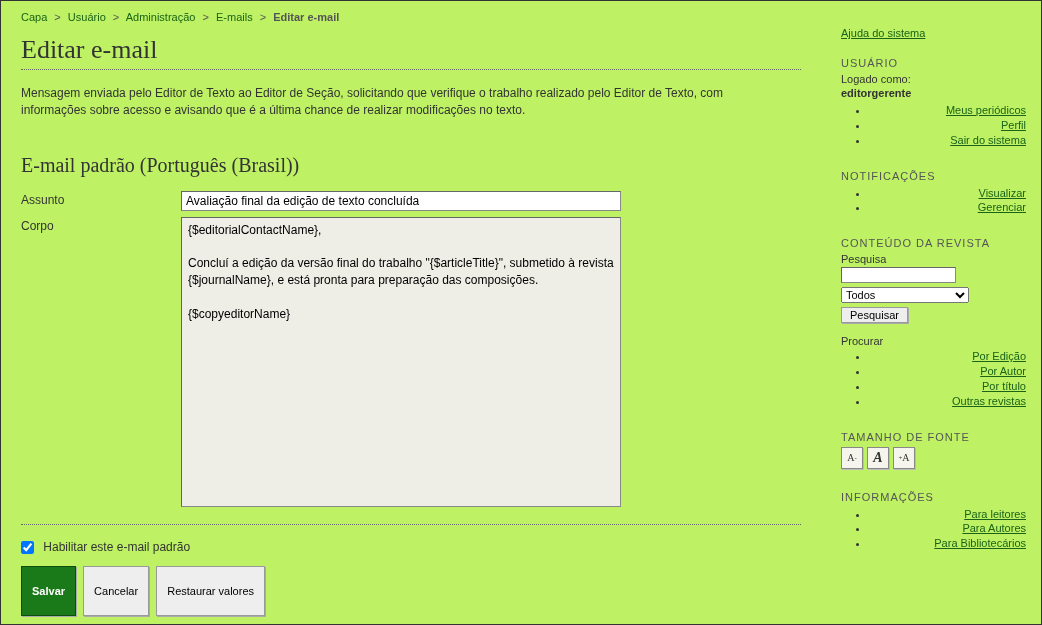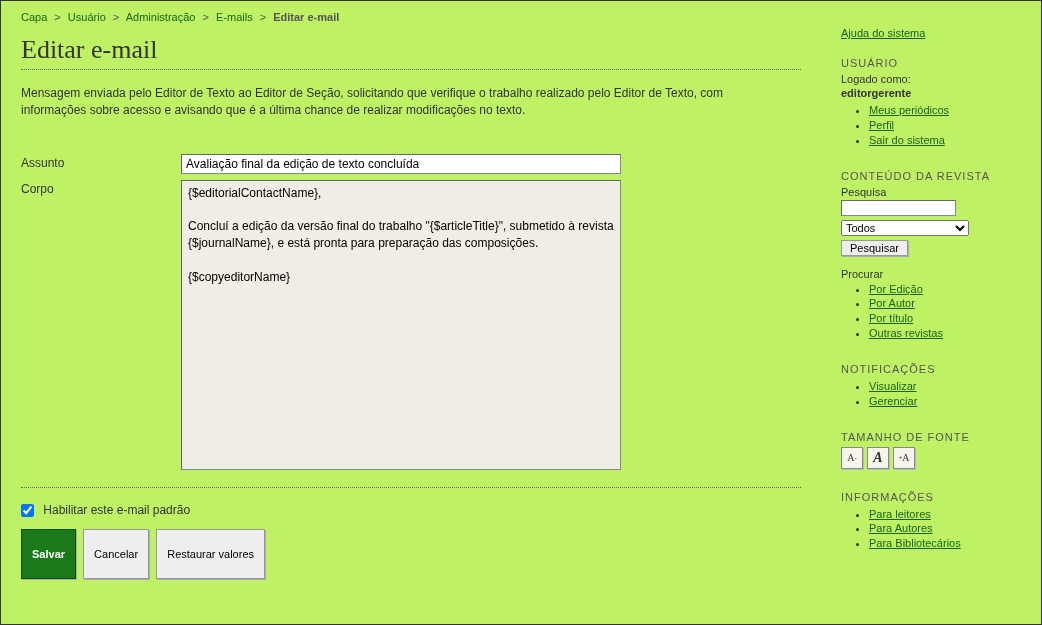--- a/index.html
+++ b/index.html
@@ -38,21 +38,21 @@
 }
 button.primary { background: #1a7a1a; color: #fff; font-weight: bold; border-color: #0d4d0d; }
 
 
 .help-link { color: #1a6318; text-decoration: underline; font-size: 11px; display: block; margin-bottom: 18px; }
 .sb-block { margin-bottom: 22px; }
 .sb-title { font-size: 11px; letter-spacing: 1px; color: #555; margin-bottom: 4px; font-family: Verdana, Geneva, sans-serif; font-weight: normal; }
 .sb-sub { font-size: 11px; margin-bottom: 2px; }
 .sb-user { font-weight: bold; font-size: 11px; margin-bottom: 4px; }
 .sb-block ul { list-style: disc; margin-left: 28px; }
-.sb-block ul li { font-size: 11px; line-height: 1.35; }
+.sb-block ul li { font-size: 11px; line-height: 1.35; text-align: right; }
 .sb-block ul li a { color: #1a6318; text-decoration: underline; }
 .sb-label { font-size: 11px; margin-bottom: 2px; }
 .sb-search input[type="text"] { width: 115px; font-size: 11px; padding: 1px 2px; border: 1px solid #888; border-top-color:#666; border-left-color:#666; margin-bottom: 4px; }
 .sb-search select { width: 128px; font-size: 11px; margin-bottom: 4px; }
 .sb-search button { font-size: 11px; padding: 1px 8px; }
 .font-size-btns { display: flex; gap: 4px; }
 .fs-btn { width: 22px; height: 22px; border: 1px solid #888; background: #f5f5ee; display: flex; align-items: center; justify-content: center; font-family: Georgia, serif; cursor: pointer; box-shadow: 1px 1px 0 #bbb; }
 .fs-small { font-size: 10px; }
 .fs-med { font-size: 14px; font-weight: bold; font-style: italic; }
 .fs-large { font-size: 10px; }
@@ -73,20 +73,21 @@
       <a href="#">E-mails</a>
       <span class="sep">&gt;</span>
       <span class="current">Editar e-mail</span>
     </div>
 
     <h1>Editar e-mail</h1>
     <hr class="dotted-sep">
 
     <p class="desc">Mensagem enviada pelo Editor de Texto ao Editor de Seção, solicitando que verifique o trabalho realizado pelo Editor de Texto, com informações sobre acesso e avisando que é a última chance de realizar modificações no texto.</p>
 
+    <h2>E-mail padrão (Português (Brasil))</h2>
 
     <div class="form-row">
       <div class="form-label">Assunto</div>
       <div class="form-input">
         <input type="text" value="Avaliação final da edição de texto concluída" style="">
       </div>
     </div>
 
     <div class="form-row">
       <div class="form-label">Corpo</div>
@@ -122,42 +123,42 @@
       <div class="sb-title">USUÁRIO</div>
       <div class="sb-sub">Logado como:</div>
       <div class="sb-user">editorgerente</div>
       <ul>
         <li><a href="#">Meus periódicos</a></li>
         <li><a href="#">Perfil</a></li>
         <li><a href="#">Sair do sistema</a></li>
       </ul>
     </div>
 
+    <div class="sb-block">
+      <div class="sb-title">NOTIFICAÇÕES</div>
+      <ul>
+        <li><a href="#">Visualizar</a></li>
+        <li><a href="#">Gerenciar</a></li>
+      </ul>
+    </div>
+
     <div class="sb-block sb-search">
       <div class="sb-title">CONTEÚDO DA REVISTA</div>
       <div class="sb-label">Pesquisa</div>
       <input type="text" style=""><br>
       <select>
         <option>Todos</option>
       </select><br>
       <button>Pesquisar</button>
       <div class="sb-label" style="margin-top:12px;">Procurar</div>
       <ul>
         <li><a href="#">Por Edição</a></li>
         <li><a href="#">Por Autor</a></li>
         <li><a href="#">Por título</a></li>
         <li><a href="#">Outras revistas</a></li>
-      </ul>
-    </div>
-
-    <div class="sb-block">
-      <div class="sb-title">NOTIFICAÇÕES</div>
-      <ul>
-        <li><a href="#">Visualizar</a></li>
-        <li><a href="#">Gerenciar</a></li>
       </ul>
     </div>
 
     <div class="sb-block">
       <div class="sb-title">TAMANHO DE FONTE</div>
       <div class="font-size-btns">
         <div class="fs-btn fs-small">A<sup>-</sup></div>
         <div class="fs-btn fs-med">A</div>
         <div class="fs-btn fs-large"><sup>+</sup>A</div>
       </div>

